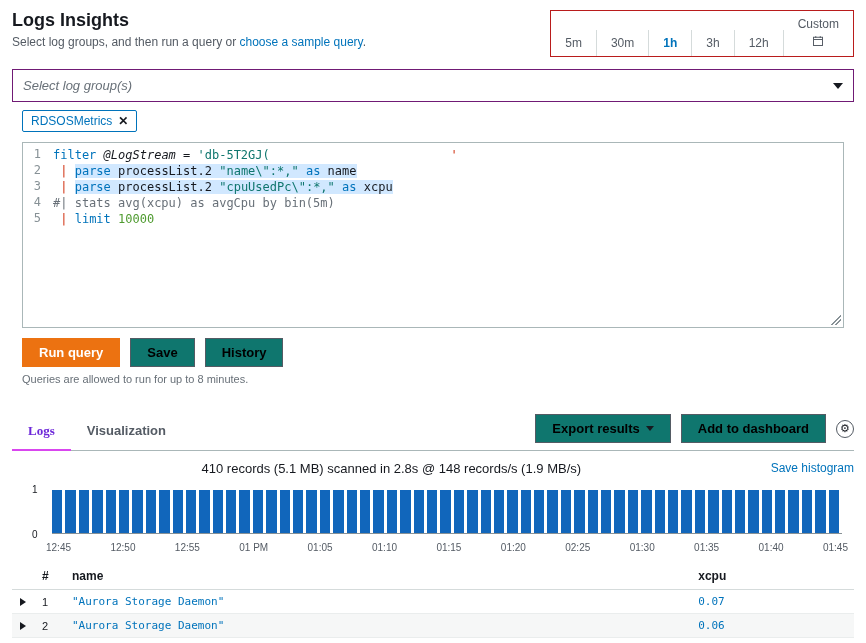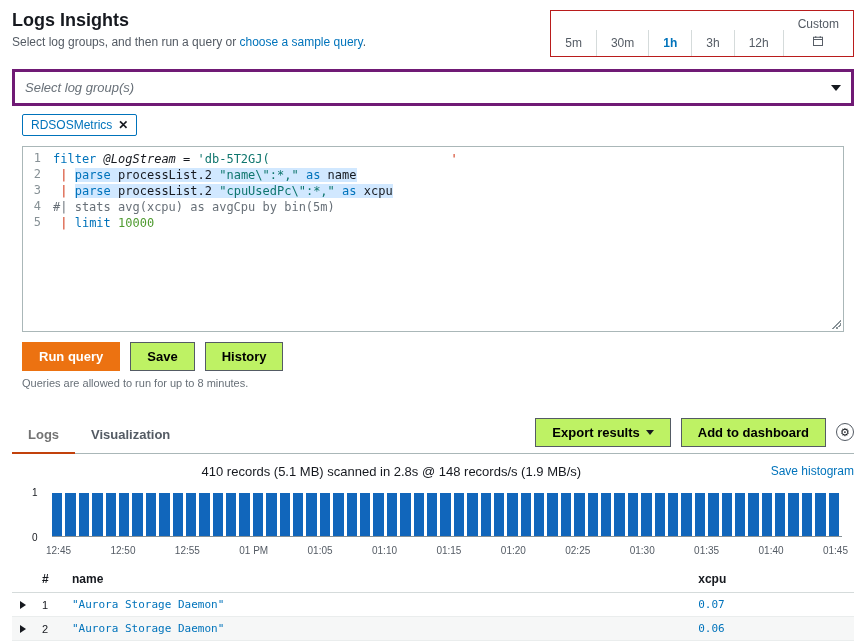--- a/index.html
+++ b/index.html
@@ -9,21 +9,21 @@
   .header-row { display: flex; justify-content: space-between; align-items: flex-start; margin-bottom: 12px; }
   .title { font-size: 18px; font-weight: 700; }
   .subtitle { font-size: 12px; color: #545b64; margin-top: 4px; }
   .subtitle a { color: #0073bb; text-decoration: none; }
 
   .time-picker { display: flex; border: 1px solid #b91c1c; align-items: flex-end; }
   .time-picker .opt { padding: 6px 14px; font-size: 12px; color: #545b64; border-right: 1px solid #d5dbdb; cursor: pointer; background: #fff; display:flex; align-items:center; gap:4px;}
   .time-picker .opt:last-child { border-right: none; flex-direction: column; }
   .time-picker .opt.active { color: #0073bb; font-weight: 700; }
 
-  .panel { border: 3px solid #701a75; }
+  .panel { border: 1px solid #701a75; }
   .select-row { display:flex; align-items:center; padding: 8px 10px; color:#687078; font-style: italic; font-size: 13px; justify-content: space-between;}
   .select-row .caret { width:0;height:0;border-left:5px solid transparent;border-right:5px solid transparent;border-top:6px solid #16191f;}
 
   .tag-row { padding: 8px 10px 0 10px; }
   .tag { display:inline-flex; align-items:center; gap:6px; border:1px solid #0073bb; color:#0073bb; padding:3px 8px; font-size:12px; border-radius:2px;}
   .tag .x { font-weight:700; color:#16191f; cursor:pointer;}
 
   .editor { border:1px solid #aab7b8; margin:10px; position: relative;}
   .gutter { display:inline-block; width:24px; color:#879196; text-align:right; padding-right:6px; font-family: Monaco, Menlo, Consolas, monospace; font-size:12px; user-select:none;}
   .code-line { font-family: Monaco, Menlo, Consolas, monospace; font-size: 12px; line-height: 16px; white-space: pre; padding-left: 6px;}
@@ -33,28 +33,28 @@
   .ital { font-style: italic; }
   .op { color: #d13212; }
   .comment { color: #687078; }
   .hl { background: #d1e8ff; }
   .editor-body { padding: 4px 0 100px 0; background:#fff;}
   .editor-line { display:flex; }
   .cursor-mark { color:#d13212; }
   .resize { position:absolute; right:2px; bottom:2px; width:10px; height:10px; background: linear-gradient(135deg, transparent 50%, #879196 50%, #879196 60%, transparent 60%, transparent 70%, #879196 70%, #879196 80%, transparent 80%);}
 
   .btn-row { display:flex; gap:10px; padding: 0 10px 6px 10px; align-items:center;}
-  .btn { padding: 6px 16px; font-size: 13px; font-weight:700; border:1px solid #545b64; background:#bef264; cursor:pointer;}
+  .btn { padding: 6px 16px; font-size: 13px; font-weight:700; border:1px solid #545b64; background:#0f766e; cursor:pointer;}
   .btn.primary { background:#ec7211; border-color:#ec7211; color:#fff;}
   .hint { padding: 0 10px 10px 10px; font-size:11px; color:#687078;}
 
   .tabs-row { display:flex; align-items:center; justify-content:space-between; margin-top: 18px; border-bottom:1px solid #aab7b8;}
   .tabs { display:flex; }
   .tab { padding: 10px 16px; font-size:13px; font-weight:700; color:#545b64; cursor:pointer;}
-  .tab.active { color:#737373; border-bottom:2px solid #c2410c; margin-bottom:-1px;}
+  .tab.active { color:#6d28d9; border-bottom:2px solid #d946ef; margin-bottom:-1px;font-family:Liberation Serif, serif;}
   .tab-actions { display:flex; gap:10px; align-items:center; padding-bottom:6px;}
   .tab-actions .btn { font-weight:700; display:inline-flex; align-items:center; gap:6px; }
   .gear { width:18px; height:18px; border:1px solid #545b64; border-radius:50%; display:flex; align-items:center; justify-content:center; font-size:11px; cursor:pointer;}
   .caret-down { width:0;height:0;border-left:4px solid transparent;border-right:4px solid transparent;border-top:5px solid #16191f; display:inline-block;}
 
   .summary { text-align:center; margin-top:10px; font-size:13px;}
   .summary .main { font-weight:700; display:inline-flex; align-items:center; gap:4px;}
   .info-icon { display:inline-flex; width:14px;height:14px;border:1.5px solid #16191f;border-radius:50%; align-items:center; justify-content:center; font-size:10px; font-weight:700;}
   .hide-histo { float:right; color:#0073bb; font-size:12px; cursor:pointer;}
 

